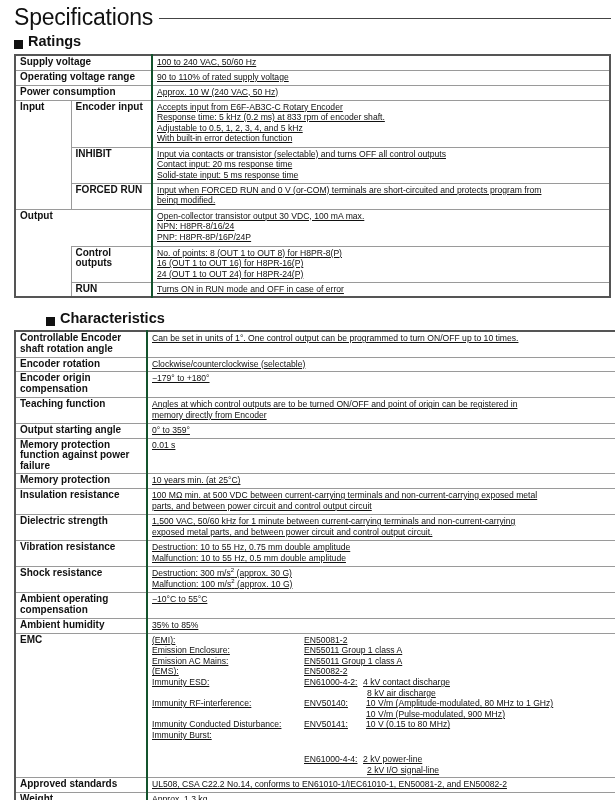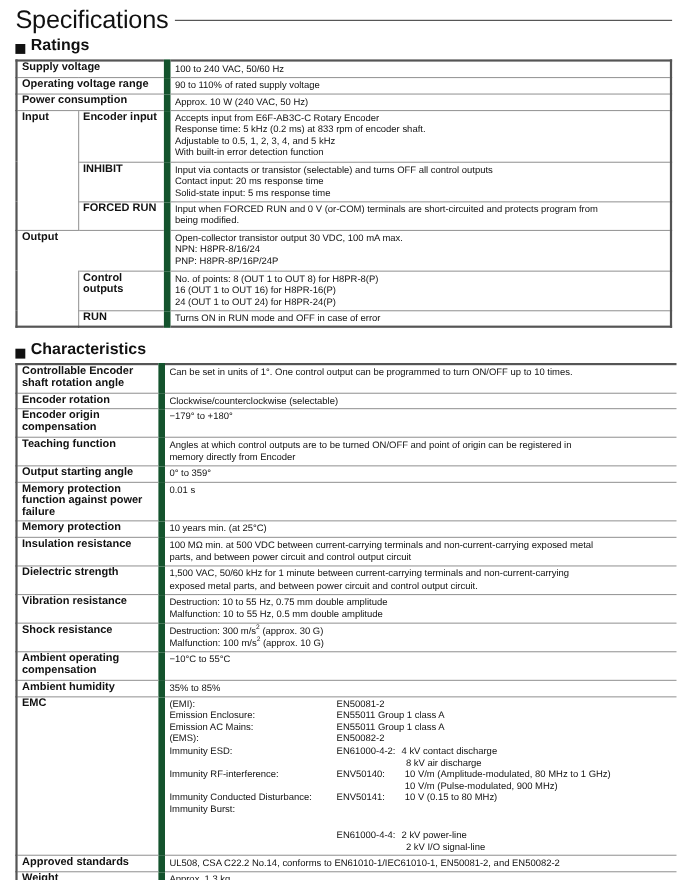--- a/index.html
+++ b/index.html
@@ -6,21 +6,21 @@
   body { width: 615px; height: 800px; position: relative; overflow: hidden;
          font-family: "Liberation Sans", sans-serif; color: #111; }
   .page-title-row { position: absolute; left: 14px; top: 0; width: 597px; height: 34px; display: flex; align-items: center; }
   .page-title { font-size: 23px; font-weight: normal; letter-spacing: -0.2px; line-height: 30px; white-space: nowrap; }
   .title-rule { flex: 1; height: 0; border-top: 1px solid #444; margin-left: 6px; margin-top: 2px; }
   .section-head { position: absolute; left: 14px; font-size: 14.5px; font-weight: bold; display: flex; align-items: flex-end; }
   .section-head .bullet { display: inline-block; width: 9px; height: 9px; background: #111; margin-right: 5px; }
   table.spec { position: absolute; left: 14px; border-collapse: collapse; border: 2px solid #555; font-size: 8.6px; line-height: 10.6px; }
   table.spec td { border: 1px solid #9a9a9a; padding: 1px 5px 2px 4px; vertical-align: top; }
   table.spec td.lbl { font-weight: bold; font-size: 10px; }
-  table.spec td.val { border-left: 6px solid #14532d; }
+  table.spec td.val { border-left: 2px solid #14532d; text-decoration: underline; }
   .line { display: block; white-space: nowrap; }
   .emc-grid { display: grid; grid-template-columns: 152px auto; row-gap: 0; }
   .emc-sub { display: grid; grid-template-columns: 62px auto; }
   sup { font-size: 6px; line-height: 0; }
 </style>
 </head>
 <body>
 
 <div class="page-title-row">
   <span class="page-title">Specifications</span>
@@ -93,21 +93,21 @@
       <span class="line">24 (OUT 1 to OUT 24) for H8PR-24(P)</span>
     </td>
   </tr>
   <tr style="height:14px">
     <td class="lbl">RUN</td>
     <td class="val">Turns ON in RUN mode and OFF in case of error</td>
   </tr>
 </tbody>
   </table>
 
-<div class="section-head" style="top:310px;">
+<div class="section-head" style="top:310px;margin-left:32px;">
   <span class="bullet"></span>
   <span>Characteristics</span>
 </div>
 
 <table class="spec" style="top:330px; width:606px;">
   <colgroup>
       <col style="width:132px">
       <col>
     </colgroup>
   <tbody>

